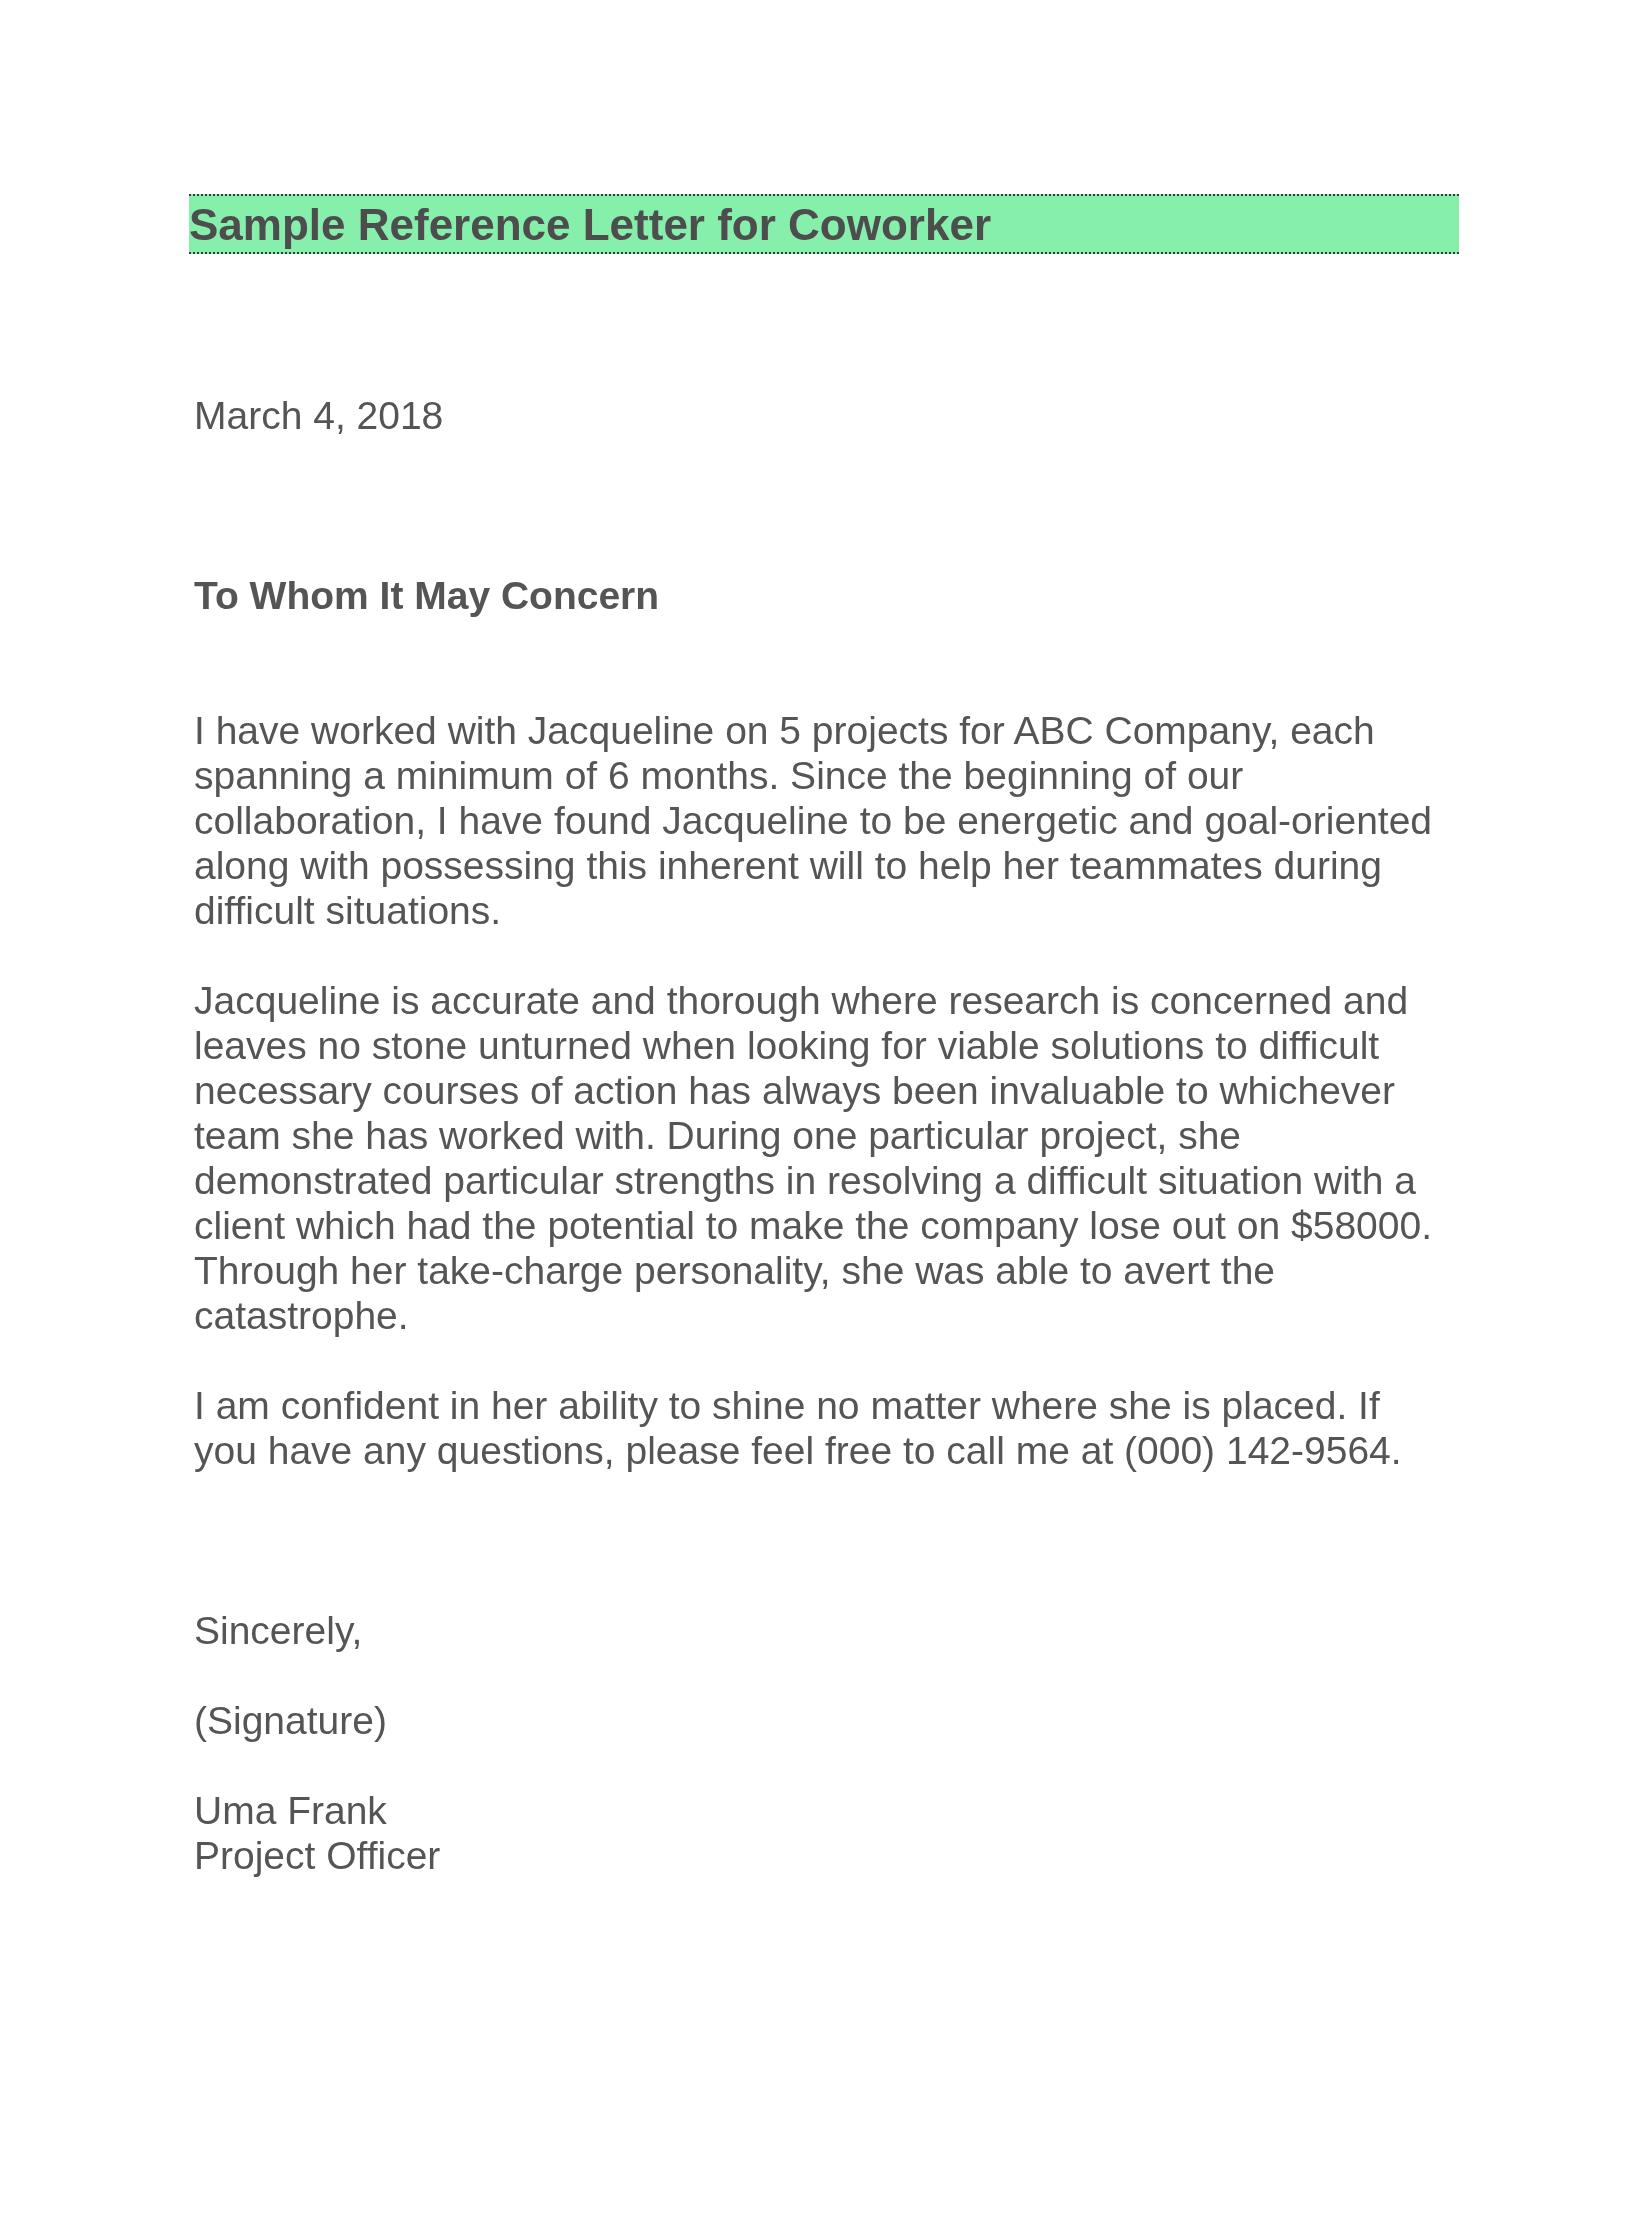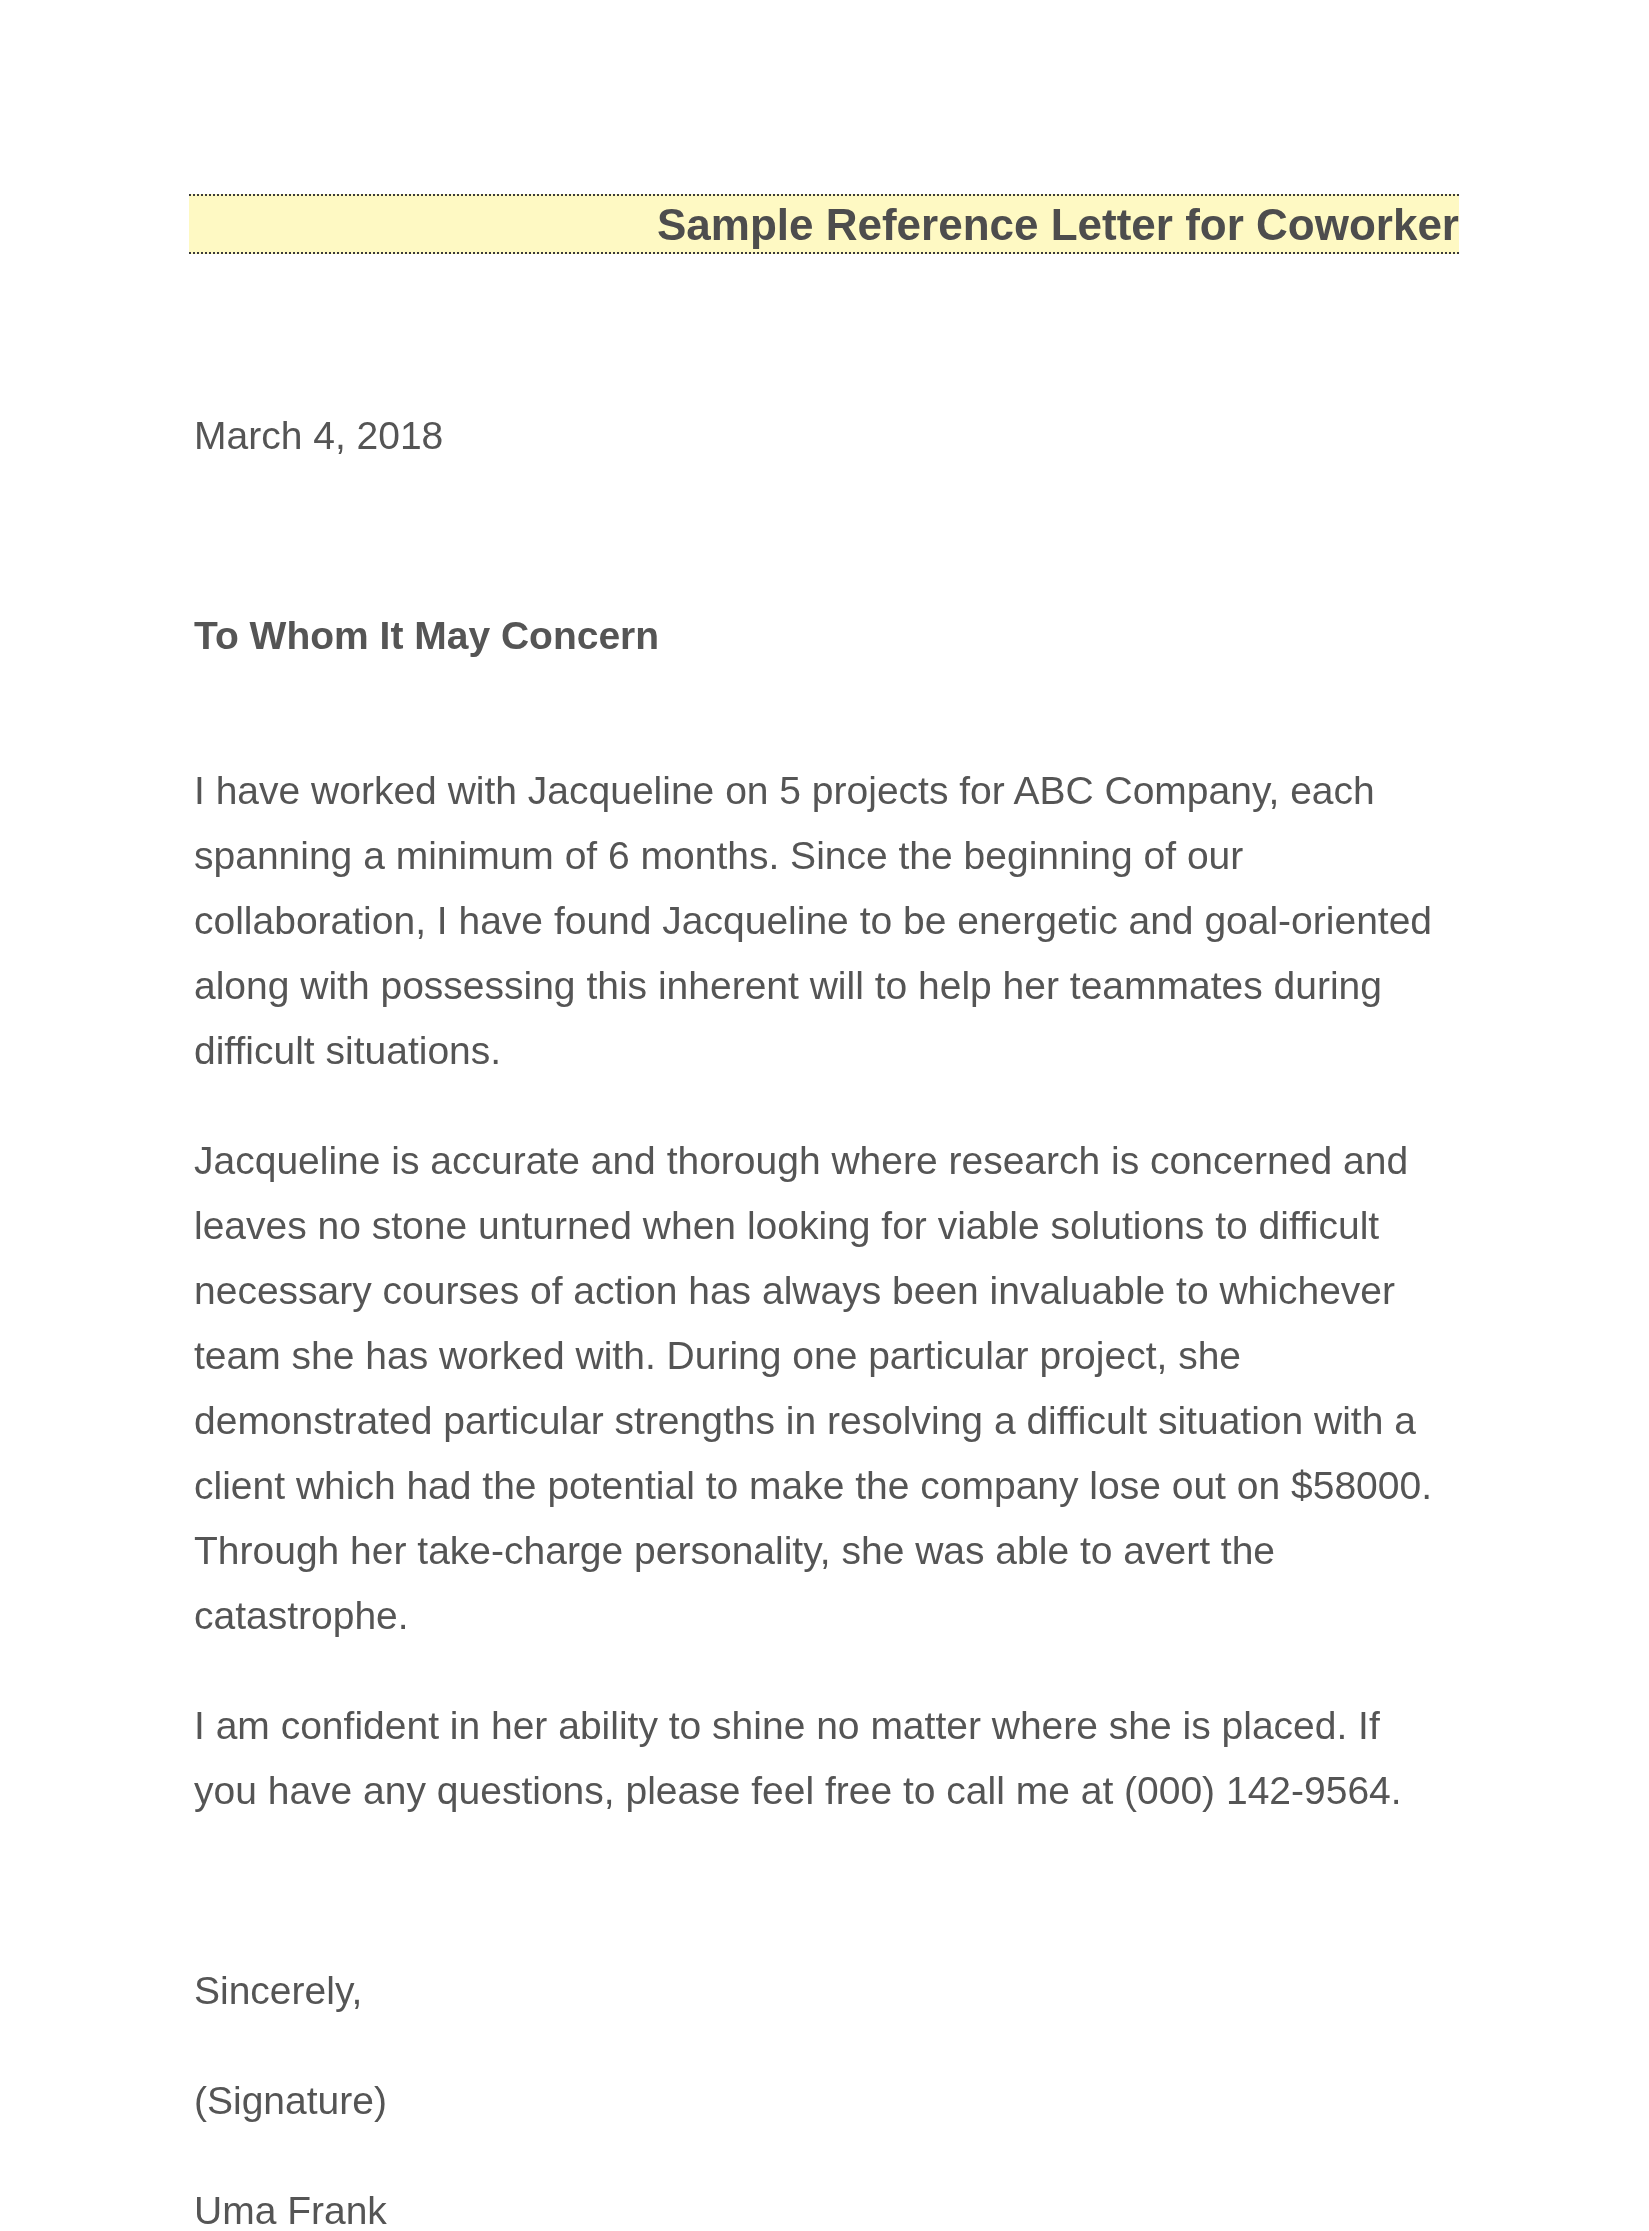--- a/index.html
+++ b/index.html
@@ -1,36 +1,36 @@
 <!DOCTYPE html>
 <html><head>
 <meta charset="utf-8">
 <style>
   html, body { margin: 0; padding: 0; background: #ffffff; }
   body { width: 1650px; height: 2232px; position: relative; overflow: hidden; }
   .page { position: absolute; left: 0; top: 0; width: 1650px; height: 2232px; background: #fff; }
   .title-bar {
     position: absolute; left: 189px; top: 194px; width: 1270px; height: 56px;
-    background: #fef9c3;
+    background: #86efac;
     border-top: 2.9px dotted #3a3a3a;
     border-bottom: 2.9px dotted #3a3a3a;
-    display: flex; align-items: center; justify-content: flex-end;
+    display: flex; align-items: center; justify-content: flex-start;
   }
   .title-text {
     font-family: "Liberation Sans", sans-serif;
     font-weight: bold; font-size: 44px; color: #4d4d4d;
     letter-spacing: 0px; white-space: nowrap; line-height: 1;
     margin-top: 1.9px;
   }
   .letter {
     position: absolute; left: 194px; top: 393px; width: 1320px;
     font-family: "Liberation Sans", sans-serif;
     font-size: 39px; line-height: 45px; color: #555555;
   }
-  .line { display: block; white-space: pre; height: 45px; margin-top: 20px; }
+  .line { display: block; white-space: pre; height: 45px; }
   .blank { display: block; height: 45px; }
   .bold { font-weight: bold; }
 </style>
 </head>
 <body>
 
 <div class="page">
 
   <div class="title-bar">
     <span class="title-text">Sample Reference Letter for Coworker</span>

